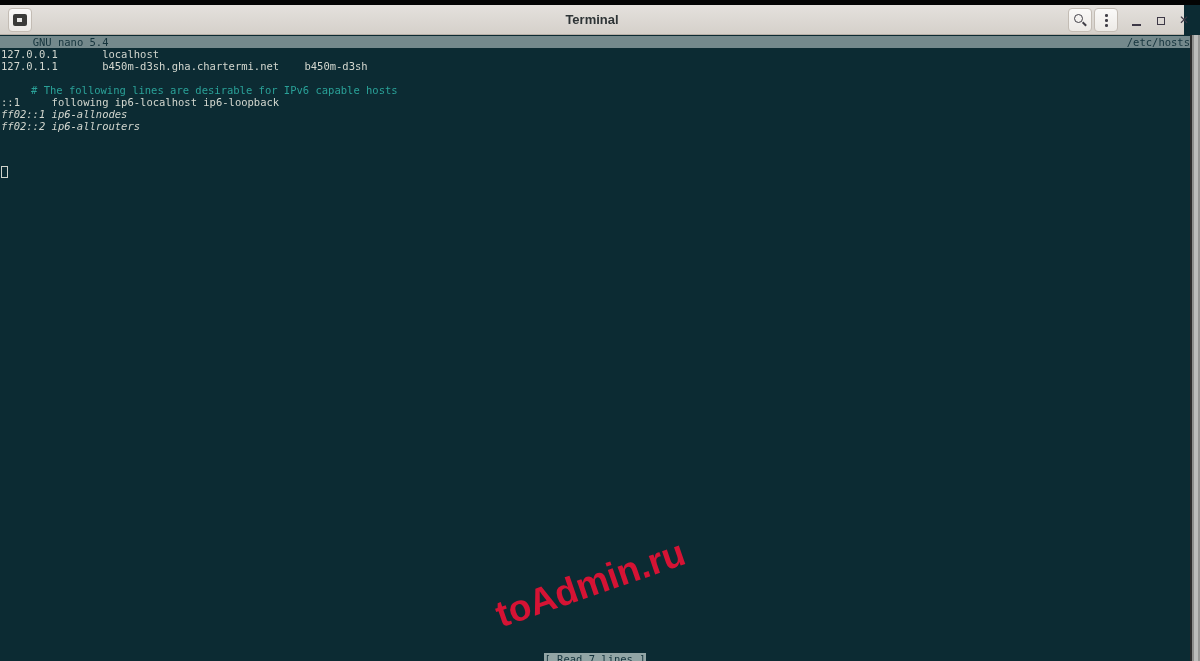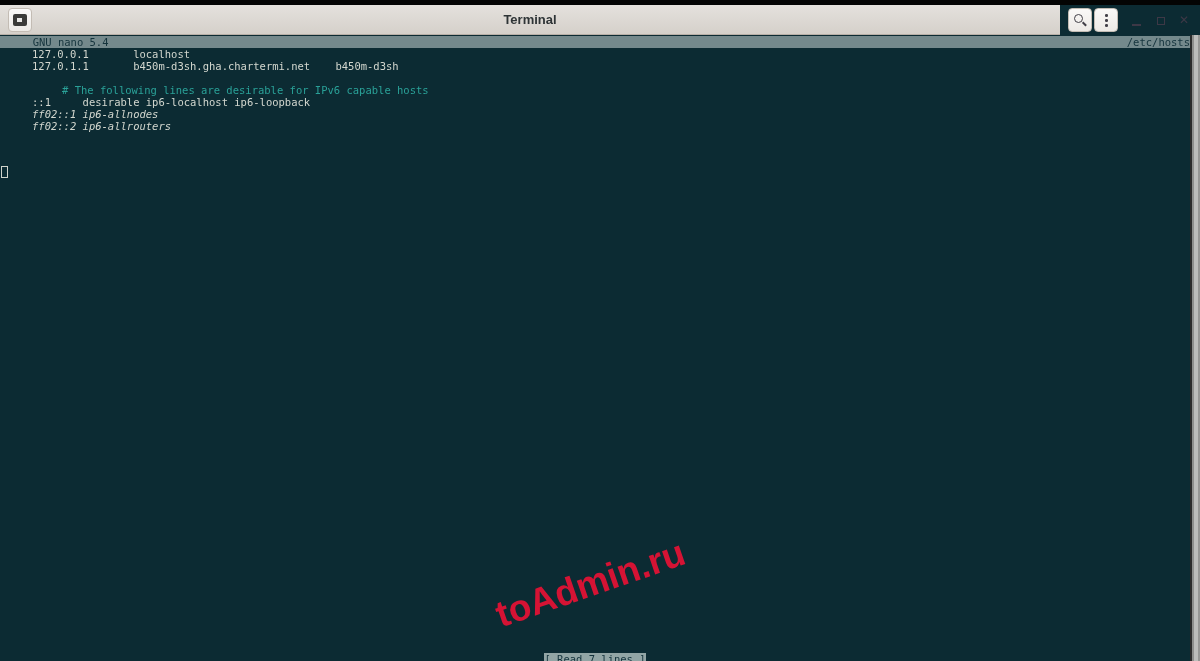--- a/index.html
+++ b/index.html
@@ -5,21 +5,21 @@
   html,body{margin:0;padding:0;}
   body{
     width:1200px;height:661px;position:relative;overflow:hidden;
     background:#0c2b33;
     font-family:"DejaVu Sans Mono","Liberation Mono",monospace;
   }
   
   .top-strip{position:absolute;left:0;top:0;width:1200px;height:5px;background:#040404;}
   
   .headerbar{
-    position:absolute;left:0;top:5px;width:1060px;height:30px;
+    position:absolute;left:0;top:5px;width:1184px;height:30px;
     background:linear-gradient(#e4e1dd,#d5d0ca);
     border-bottom:1px solid #b7afa7;
     box-sizing:border-box;
     padding-left:29px;
   }
   .hb-title{
     position:absolute;left:0;right:0;top:0;height:30px;line-height:30px;
     text-align:center;font-family:"Liberation Sans","DejaVu Sans",sans-serif;
     font-size:13px;font-weight:bold;color:#2e3436;
   }
@@ -55,21 +55,21 @@
   .terminal{
     position:absolute;left:0;top:35px;width:1200px;height:626px;
     background:#0c2b33;font-size:10.5px;line-height:12px;color:#d3d7cf;
   }
   .nano-titlebar{
     position:absolute;left:0;top:1px;width:1190px;height:12px;
     background:#74898c;color:#14333c;white-space:pre;
   }
   .nano-title-left{position:absolute;left:0;top:0;white-space:pre;margin-left:20px;}
   .nano-title-file{position:absolute;left:0;width:1190px;text-align:right;top:0;}
-  .term-line{position:absolute;left:1px;white-space:pre;margin-left:31px;}
+  .term-line{position:absolute;left:1px;white-space:pre;}
   .term-line.comment{color:#2aa198;padding-left:30px;}
   .cursor-block{
     position:absolute;left:1px;top:131px;width:7px;height:12px;
     border:1px solid #cfd3cb;box-sizing:border-box;
   }
   
   .nano-statusline{position:absolute;left:0;top:618px;width:1190px;height:12px;text-align:center;}
   .nano-status{display:inline-block;background:#92a5a5;color:#14333c;white-space:pre;}
   
   .scrollbar{
@@ -121,21 +121,21 @@
   <div class="nano-titlebar">
     <span class="nano-title-file">/etc/hosts</span>
     <span class="nano-title-left">  GNU nano 5.4</span>
   </div>
 
   <div id="editor-lines">
       <div class="term-line" style="top: 13px;">127.0.0.1       localhost</div>
       <div class="term-line" style="top: 25px;">127.0.1.1       b450m-d3sh.gha.chartermi.net    b450m-d3sh</div>
       <div class="term-line" style="top: 37px;"></div>
       <div class="term-line comment" style="top: 49px;"># The following lines are desirable for IPv6 capable hosts</div>
-      <div class="term-line" style="top: 61px;">::1     desirable ip6-localhost ip6-loopback</div>
+      <div class="term-line" style="top: 61px;">::1     following ip6-localhost ip6-loopback</div>
       <div class="term-line" style="top: 73px; font-style: italic;">ff02::1 ip6-allnodes</div>
       <div class="term-line" style="top: 85px; font-style: italic;">ff02::2 ip6-allrouters</div>
     </div>
 
   <div class="cursor-block"></div>
 
   <div class="nano-statusline">
     <span class="nano-status">[ Read 7 lines ]</span>
   </div>
 

